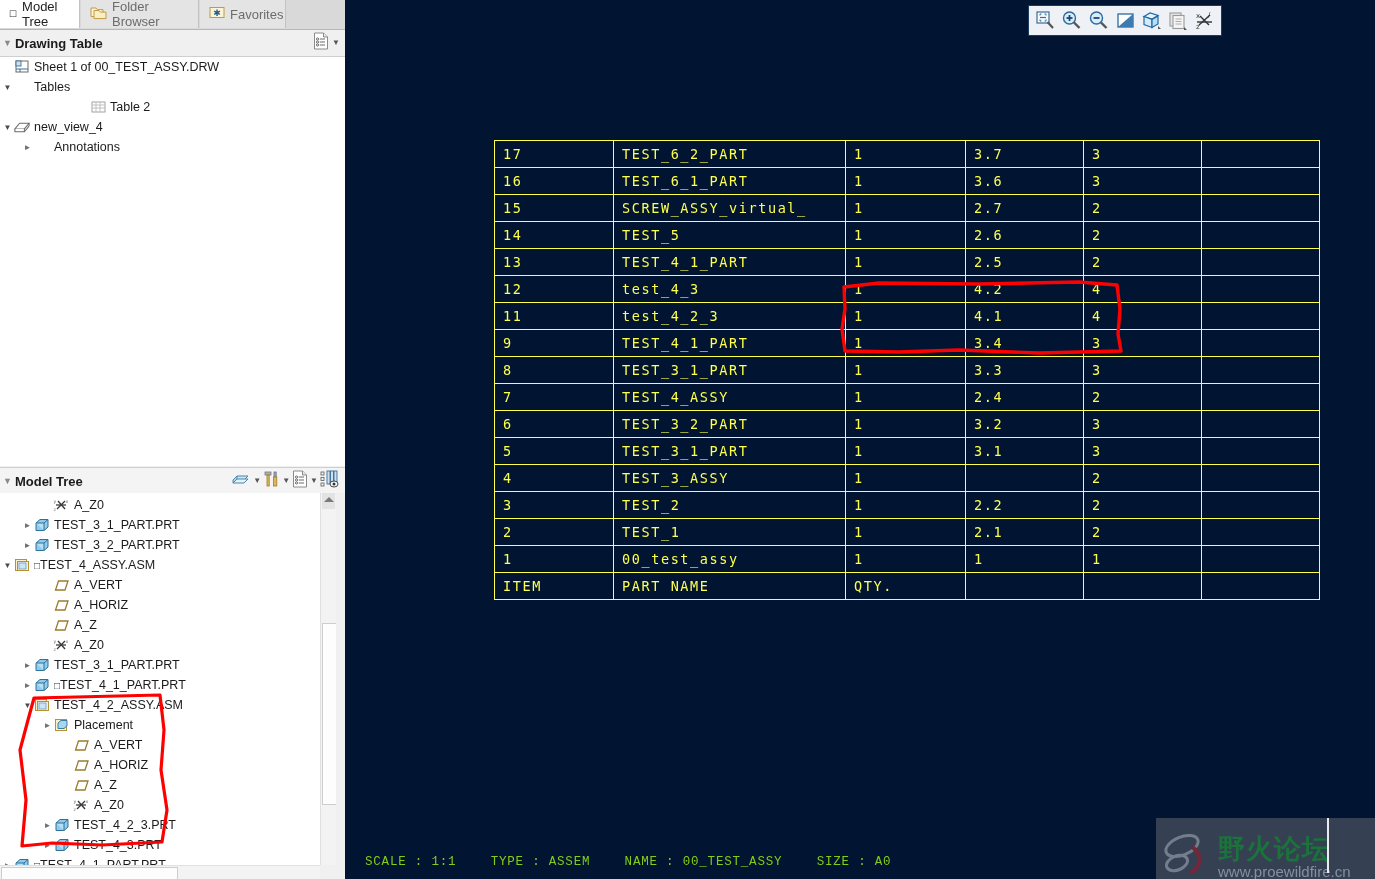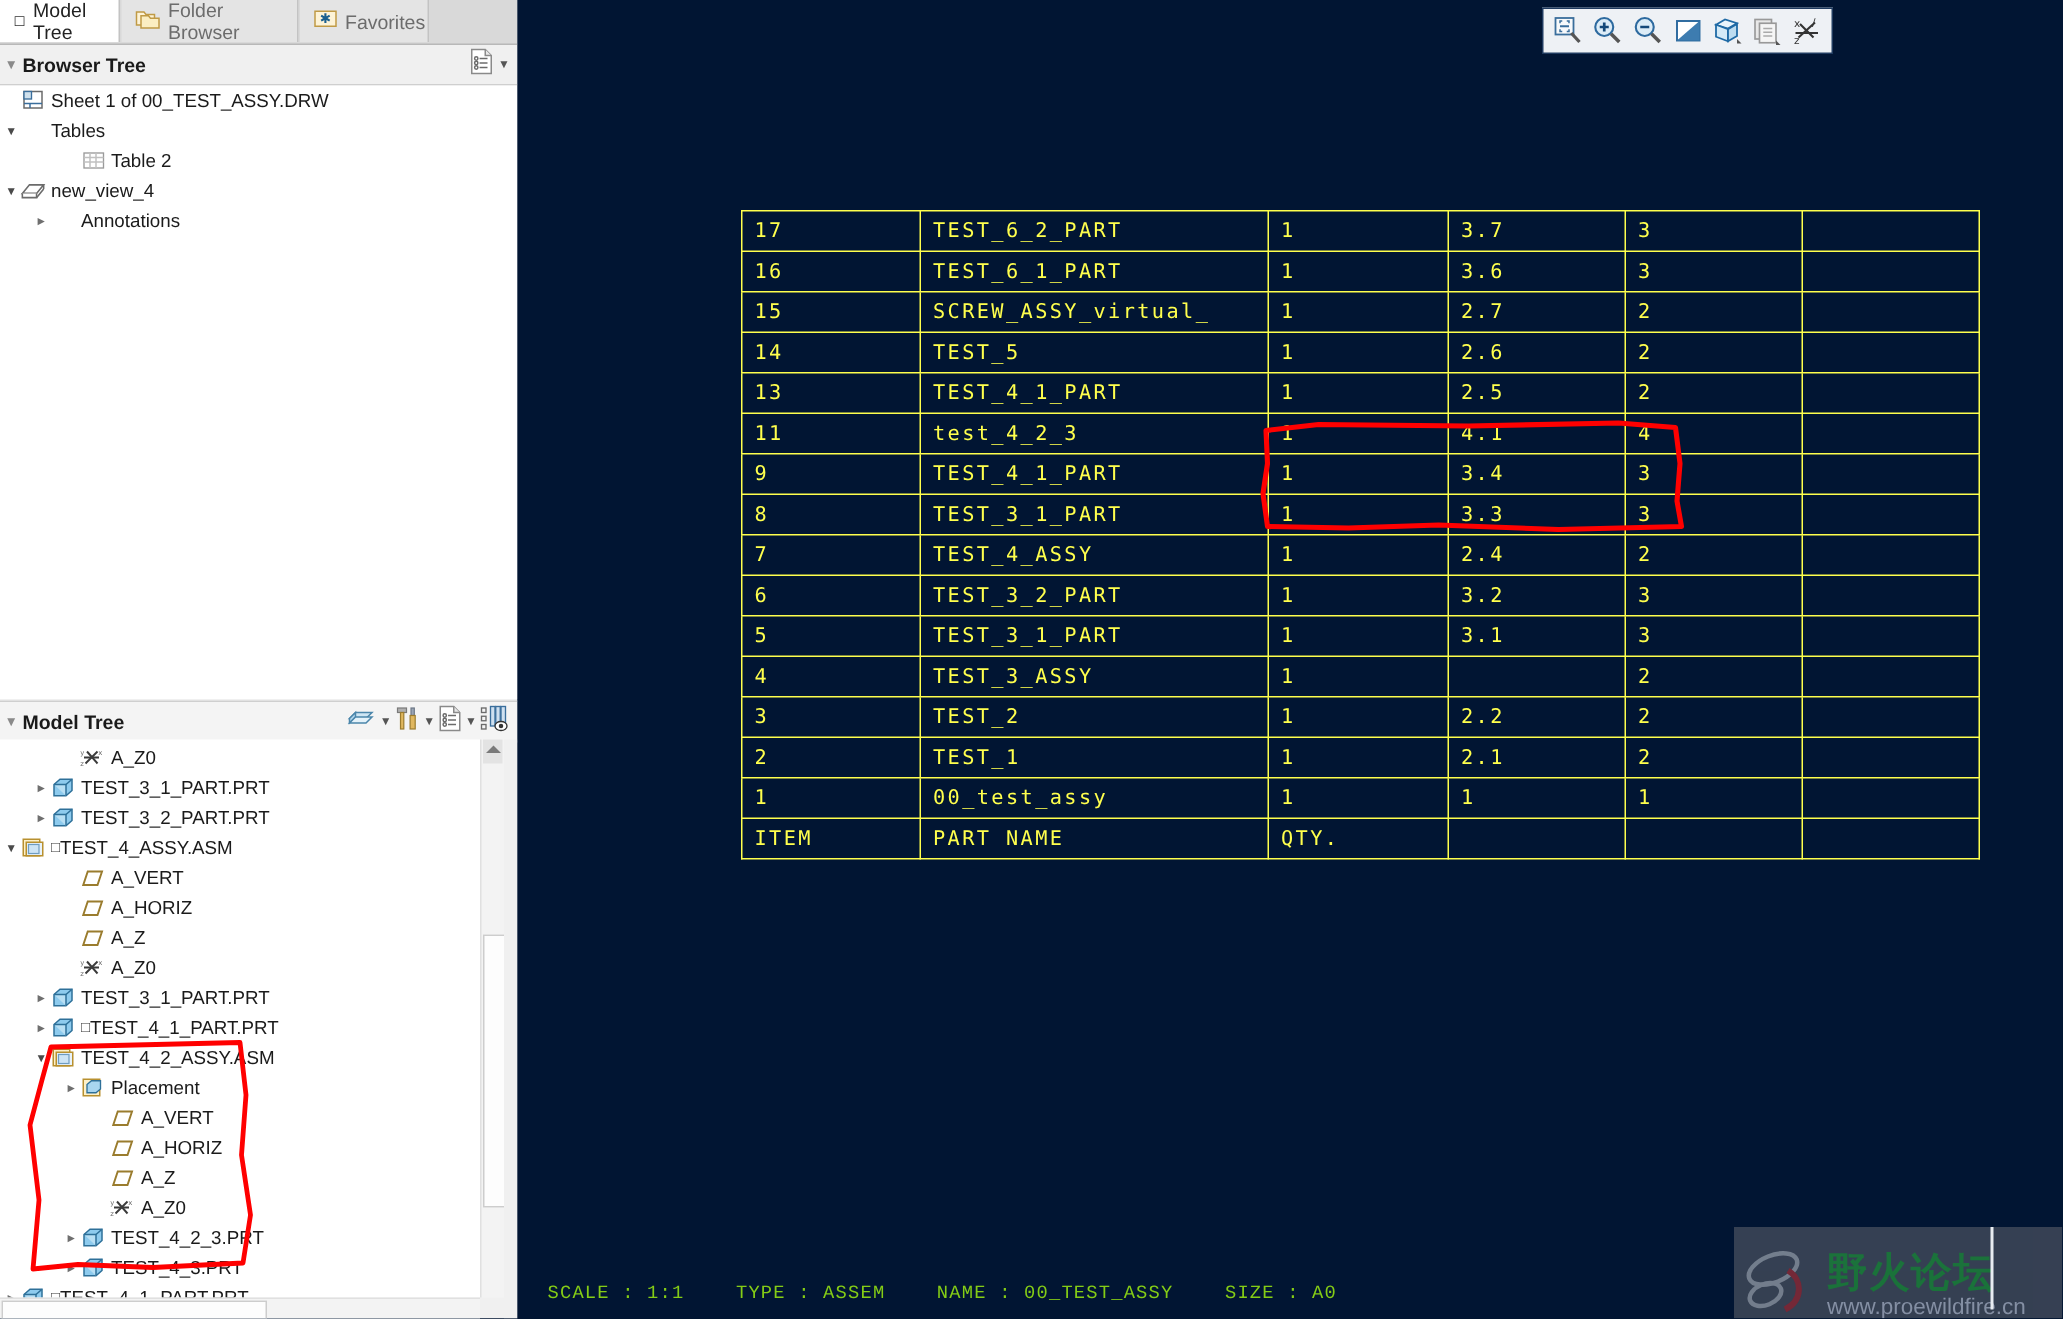--- a/index.html
+++ b/index.html
@@ -188,21 +188,21 @@
           <rect x="1" y="2.5" width="14" height="10" fill="#fdf3d7" stroke="#c09a45" stroke-width="1"></rect>
           <text x="8" y="10.5" font-size="9" fill="#1a5f8f" text-anchor="middle" font-family="DejaVu Sans">✱</text>
         </svg>
       </span>
       <span>Favorites</span>
     </div>
   </div>
 
   <div class="section-hdr" id="drawing-tree-hdr">
     <span class="caret">▼</span>
-    <span class="title">Browser Tree</span>
+    <span class="title">Drawing Table</span>
     <span class="hdr-tools">
       <span class="tool-btn">
         <span>
           <svg width="17" height="18" viewBox="0 0 17 18">
             <path d="M1.5 1h9l4 4v12h-13z" fill="#fff" stroke="#8a8a8a" stroke-width="1"></path>
             <path d="M10.5 1v4h4" fill="#e8e8e8" stroke="#8a8a8a" stroke-width="1"></path>
             <circle cx="4.5" cy="7" r="1.1" fill="none" stroke="#6b6b6b"></circle>
             <line x1="6.7" y1="7" x2="12" y2="7" stroke="#6b6b6b"></line>
             <circle cx="4.5" cy="10" r="1.1" fill="none" stroke="#6b6b6b"></circle>
             <line x1="6.7" y1="10" x2="12" y2="10" stroke="#6b6b6b"></line>
@@ -228,21 +228,21 @@
             <line x1="5" y1="9" x2="5" y2="12" stroke="#3a6e9c" stroke-width="1"></line>
           </svg>
         </span>
         <span class="tlabel">Sheet 1 of 00_TEST_ASSY.DRW</span>
       </div>
       <div class="tree-row" style="padding-left: 2px;">
         <span class="tw open">▼</span>
         <span class="ticon"></span>
         <span class="tlabel">Tables</span>
       </div>
-      <div class="tree-row" style="padding-left: 42px;">
+      <div class="tree-row" style="padding-left: 42px; margin-left: 36px;">
         <span class="tw"></span>
         <span class="ticon">
           <svg width="15" height="14" viewBox="0 0 15 14">
             <rect x="1" y="2" width="13" height="10" fill="#fff" stroke="#9a9a9a" stroke-width="0.9"></rect>
             <line x1="1" y1="5" x2="14" y2="5" stroke="#c0c0c0"></line>
             <line x1="1" y1="8" x2="14" y2="8" stroke="#c0c0c0"></line>
             <line x1="5" y1="2" x2="5" y2="12" stroke="#c0c0c0"></line>
             <line x1="9" y1="2" x2="9" y2="12" stroke="#c0c0c0"></line>
           </svg>
         </span>
@@ -669,20 +669,28 @@
         </tr>
         <tr>
           <td class="c0">13</td>
           <td class="c1">TEST_4_1_PART</td>
           <td class="c2">1</td>
           <td class="c3">2.5</td>
           <td class="c4">2</td>
           <td class="c5"></td>
         </tr>
         <tr>
+          <td class="c0">12</td>
+          <td class="c1">test_4_3</td>
+          <td class="c2">1</td>
+          <td class="c3">4.2</td>
+          <td class="c4">4</td>
+          <td class="c5"></td>
+        </tr>
+        <tr>
           <td class="c0">11</td>
           <td class="c1">test_4_2_3</td>
           <td class="c2">1</td>
           <td class="c3">4.1</td>
           <td class="c4">4</td>
           <td class="c5"></td>
         </tr>
         <tr>
           <td class="c0">9</td>
           <td class="c1">TEST_4_1_PART</td>

